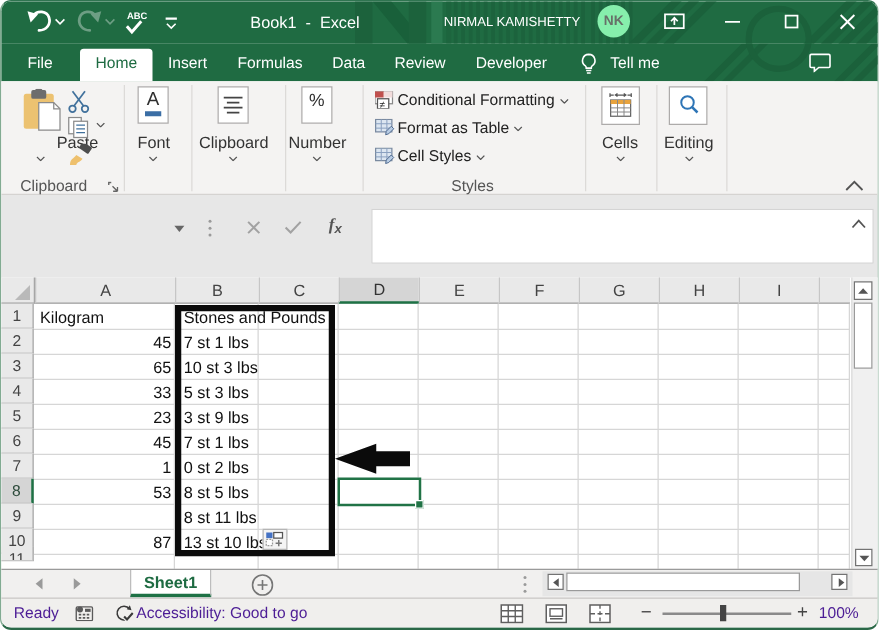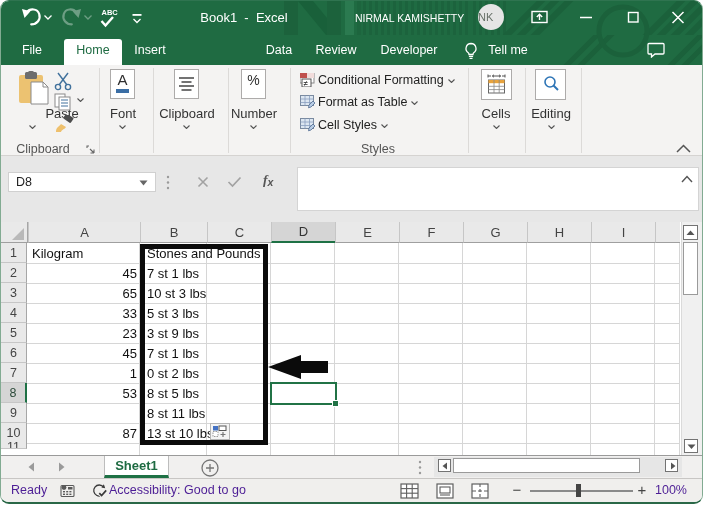--- a/index.html
+++ b/index.html
@@ -84,21 +84,21 @@
 <polygon points="80,5 71.5,7.3 77.5,14" fill="#fff"></polygon>
 <path d="M 83.5,11.5 l 3.5,3.5 l 3.5,-3.5" stroke="#fff" stroke-width="1.3" fill="none"></path>
 </g>
 <text x="100.5" y="11" fill="#fff" font-size="7.5" font-family="Liberation Sans" font-weight="bold">ABC</text>
 <path d="M 100.5,17 l 4,4.5 l 7.5,-8.5" stroke="#fff" stroke-width="2.4" fill="none"></path>
 <rect x="131.5" y="10" width="9" height="1.8" fill="#fff"></rect>
 <path d="M 132.5,15 l 3.5,3.5 l 3.5,-3.5" stroke="#fff" stroke-width="1.3" fill="none"></path>
 </svg>
 <div class="abs" style="left:178px;top:0;width:130px;height:34px;line-height:34px;text-align:center;color:#fff;font-size:13px;">Book1&nbsp;&nbsp;-&nbsp;&nbsp;Excel</div>
 <div class="abs" style="left:354px;top:0;width:120px;height:34px;line-height:34px;color:#fff;font-size:10.5px;white-space:nowrap;">NIRMAL KAMISHETTY</div>
-<div class="abs" style="left:477px;top:3px;width:26px;height:26px;border-radius:50%;background:#e5e5e5;color:#677068;font-size:11px;text-align:left;line-height:26px;">NK</div>
+<div class="abs" style="left:477px;top:3px;width:26px;height:26px;border-radius:50%;background:#86efac;color:#677068;font-size:11px;text-align:center;line-height:26px;font-weight:bold;">NK</div>
 <svg class="abs" style="left:525px;top:0;" width="170" height="34" viewBox="0 0 170 34">
 <g stroke="#fff" fill="none">
 <rect x="6" y="10.5" width="15" height="11" stroke-width="1.4"></rect>
 <path d="M 13.5,19 L 13.5,13.5 M 10.8,16 L 13.5,13.2 L 16.2,16" stroke-width="1.4"></path>
 <line x1="54" y1="16.5" x2="66" y2="16.5" stroke-width="1.4"></line>
 <rect x="102.5" y="11.5" width="9.5" height="9.5" stroke-width="1.4"></rect>
 <path d="M 146.5,11 L 157.5,22 M 157.5,11 L 146.5,22" stroke-width="1.5"></path>
 </g>
 </svg>
 </div>
@@ -110,20 +110,21 @@
           <line x1="574" y1="36" x2="634" y2="-24"></line>
 <line x1="660" y1="40" x2="730" y2="-30"></line>
           <line x1="674" y1="40" x2="744" y2="-30"></line>
 </g>
 <circle cx="622" cy="-4" r="24" stroke="#1b613b" stroke-width="5" fill="none"></circle>
 </svg>
 <div class="abs" style="left:63px;top:4px;width:58px;height:26px;background:#fff;border-radius:3px 3px 0 0;"></div>
 <div class="mitem" style="left:11px;width:40px;">File</div>
 <div class="mitem" style="left:63px;width:58px;color:#1e6b42;">Home</div>
 <div class="mitem" style="left:129px;width:40px;">Insert</div>
+<div class="mitem" style="left:185px;width:60px;">Formulas</div>
 <div class="mitem" style="left:261px;width:34px;">Data</div>
 <div class="mitem" style="left:312px;width:46px;">Review</div>
 <div class="mitem" style="left:377px;width:62px;">Developer</div>
 <div class="mitem" style="left:487px;width:40px;">Tell me</div>
 <svg class="abs" style="left:463px;top:7px;" width="14" height="18" viewBox="0 0 14 18">
 <path d="M 7,1.5 a 5,5 0 0 1 2.7,9.2 c -0.6,0.45 -0.7,0.8 -0.7,1.8 l -4,0 c 0,-1 -0.1,-1.35 -0.7,-1.8 A 5,5 0 0 1 7,1.5 Z" stroke="#fff" stroke-width="1.3" fill="none"></path>
 <line x1="4.9" y1="14.4" x2="9.1" y2="14.4" stroke="#fff" stroke-width="1.2"></line>
 <line x1="5.5" y1="16.4" x2="8.5" y2="16.4" stroke="#fff" stroke-width="1.2"></line>
 </svg>
 <svg class="abs" style="left:646px;top:7px;" width="18" height="16" viewBox="0 0 18 16">
@@ -295,21 +296,20 @@
         <svg width="7" height="4">
           <path d="M 0.5,0.5 L 3.5,3.5 L 6.5,0.5" stroke="#555" stroke-width="1.1" fill="none"></path>
         </svg>
       </div>
 <svg class="abs" style="left:675px;top:79px;" width="15" height="9" viewBox="0 0 15 9">
 <path d="M 1,8 L 7.5,1.5 L 14,8" stroke="#555" stroke-width="1.5" fill="none"></path>
 </svg>
 </div>
 
 <div class="fbar" id="fbar">
-<div class="abs" style="left:7px;top:16px;width:148px;height:20px;background:#fff;border:1px solid #d0d0d0;font-size:12.5px;color:#222;line-height:19px;padding-left:7px;">D8</div>
 <svg class="abs" style="left:138px;top:24px;" width="9" height="6" viewBox="0 0 9 6">
         <polygon points="0.5,0.5 8.5,0.5 4.5,5.5" fill="#666"></polygon>
       </svg>
 <svg class="abs" style="left:165px;top:19px;" width="4" height="15" viewBox="0 0 4 15">
         <g fill="#9a9a9a">
           <circle cx="2" cy="2" r="1.2"></circle>
           <circle cx="2" cy="7.5" r="1.2"></circle>
           <circle cx="2" cy="13" r="1.2"></circle>
         </g>
       </svg>

